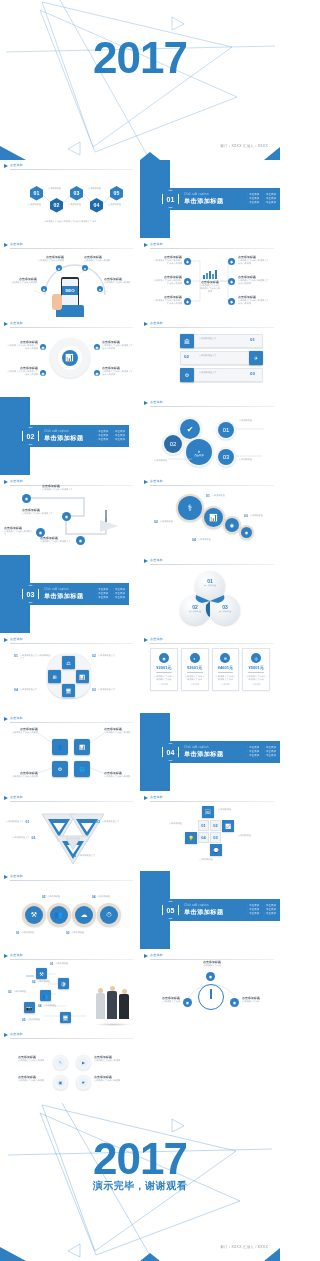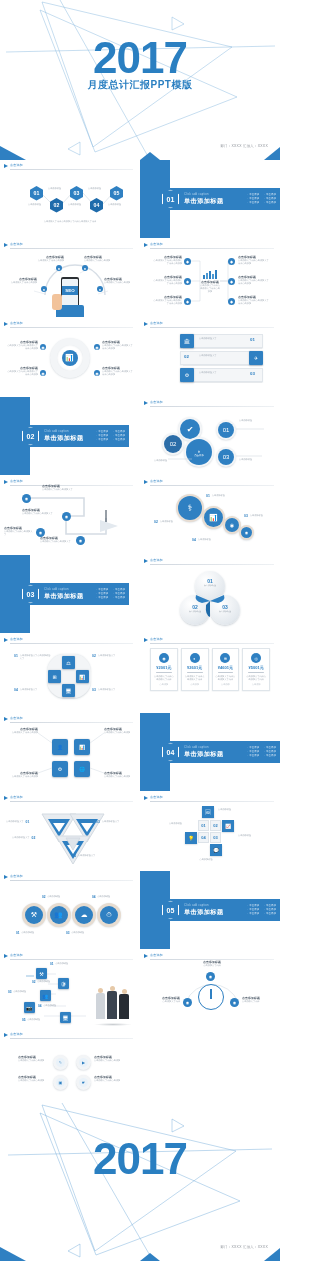--- a/index.html
+++ b/index.html
@@ -114,21 +114,20 @@
         <path d="M40 10 L237 97 L95 152 Z"></path>
         <path d="M60 0 L150 160"></path>
         <path d="M6 52 L275 46"></path>
       </g>
       <g stroke="#8fbce0" stroke-width="0.5" fill="none">
         <path d="M172 17 L184 24 L172 30 Z"></path>
         <path d="M80 142 L68 149 L80 155 Z"></path>
       </g>
     </svg>
     <div class="yr">2017</div>
-    <div class="sub">月度总计汇报PPT模版</div>
     <div class="foot">部门：XXXX    汇报人：XXXX</div>
     <div class="corner-tri" style="left:0;bottom:0;border-bottom:14px solid #2f80c2;border-right:26px solid transparent;"></div>
     <div class="corner-tri" style="right:0;bottom:0;border-bottom:13px solid #2f80c2;border-left:16px solid transparent;"></div>
     <div class="corner-tri" style="left:140px;bottom:0;border-bottom:8px solid #2f80c2;border-left:10px solid transparent;border-right:10px solid transparent;"></div>
   </div>
 
   <div class="slide" style="left:0;top:160px;width:139px;height:78px;">
     <div class="sl-head">
       <div class="tri"></div>
       <div class="lbl">点击添加</div>
@@ -861,19 +860,20 @@
         <path d="M40 12 L240 100 L96 154 Z"></path>
         <path d="M62 2 L152 158"></path>
         <path d="M8 54 L272 48"></path>
       </g>
       <g stroke="#7fb3dc" stroke-width="0.5" fill="none">
         <path d="M172 18 L184 25 L172 31 Z"></path>
         <path d="M80 143 L68 150 L80 156 Z"></path>
       </g>
     </svg>
     <div class="yr">2017</div>
+    <div class="sub">演示完毕，谢谢观看</div>
     <div class="foot">部门：XXXX    汇报人：XXXX</div>
     <div class="corner-tri" style="left:0;bottom:0;border-bottom:14px solid #2f80c2;border-right:26px solid transparent;"></div>
     <div class="corner-tri" style="right:0;bottom:0;border-bottom:13px solid #2f80c2;border-left:16px solid transparent;"></div>
     <div class="corner-tri" style="left:140px;bottom:0;border-bottom:8px solid #2f80c2;border-left:10px solid transparent;border-right:10px solid transparent;"></div>
   </div>
 
 </div>
 
 </body></html>

